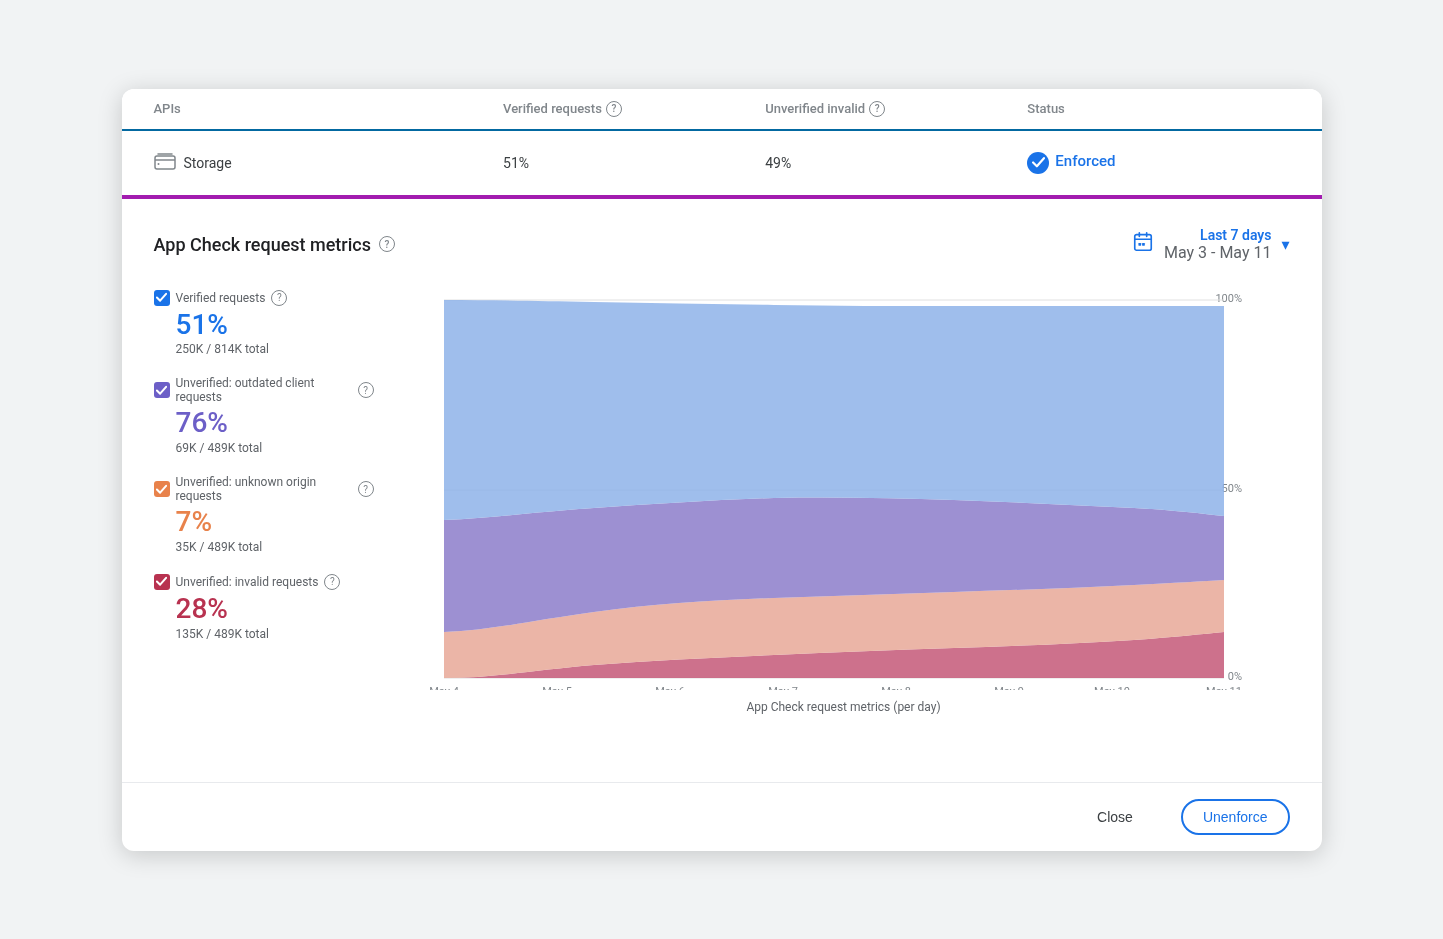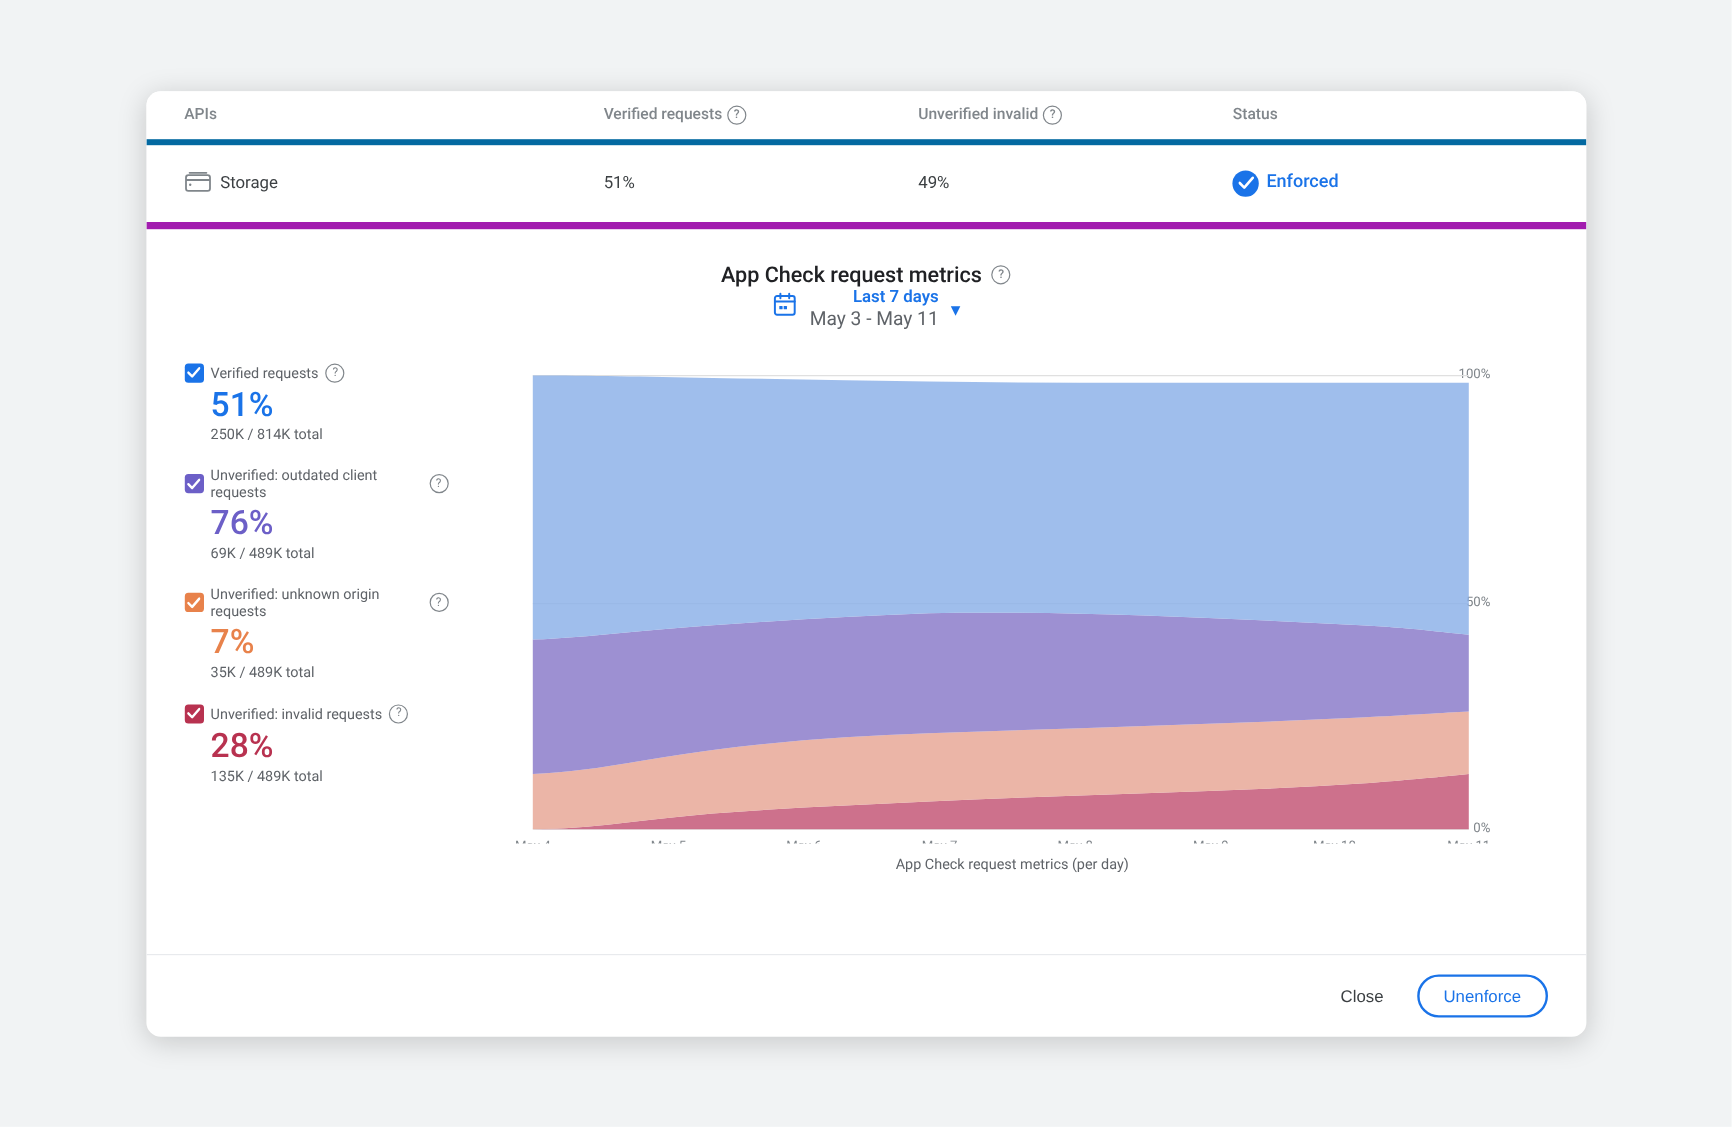--- a/index.html
+++ b/index.html
@@ -17,21 +17,21 @@
       box-shadow: 0 4px 24px rgba(0,0,0,0.18);
       width: 1200px;
       max-width: 98vw;
       overflow: hidden;
     }
     
     .table-header {
       display: grid;
       grid-template-columns: 2fr 1.5fr 1.5fr 1.5fr;
       padding: 12px 32px;
-      border-bottom: 5px solid #0369a1;
+      border-bottom: 2px solid #0369a1;
       background: #fff;
     }
     .table-header-cell {
       font-size: 13px;
       color: #80868b;
       font-weight: 500;
       display: flex;
       align-items: center;
       gap: 4px;
     }
@@ -47,21 +47,21 @@
       color: #80868b;
       cursor: pointer;
       flex-shrink: 0;
     }
     
     .storage-row {
       display: grid;
       grid-template-columns: 2fr 1.5fr 1.5fr 1.5fr;
       padding: 20px 32px;
       align-items: center;
-      border-bottom: 6px solid #a21caf;
+      border-bottom: 4px solid #a21caf;
     }
     .storage-cell {
       font-size: 14px;
       color: #3c4043;
       display: flex;
       align-items: center;
       gap: 8px;
     }
     .storage-icon {
       color: #80868b;
@@ -97,21 +97,20 @@
     }
     
     .metrics-section {
       padding: 28px 32px 24px 32px;
     }
     .metrics-header {
       display: flex;
       align-items: center;
       justify-content: space-between;
       margin-bottom: 28px;
-      flex-direction: column;
     }
     .metrics-title {
       font-size: 18px;
       font-weight: 500;
       color: #202124;
       display: flex;
       align-items: center;
       gap: 8px;
     }
     .date-picker {
@@ -201,21 +200,21 @@
       font-size: 12px;
       color: #5f6368;
       margin-top: 6px;
     }
     
     .dialog-footer {
       display: flex;
       justify-content: flex-end;
       align-items: center;
       padding: 16px 32px;
-      gap: 8px;
+      gap: 28px;
       border-top: 1px solid #e8eaed;
       margin-top: 44px;
     }
     .btn-close {
       background: transparent;
       border: none;
       font-size: 14px;
       font-weight: 500;
       color: #3c4043;
       padding: 8px 20px;

